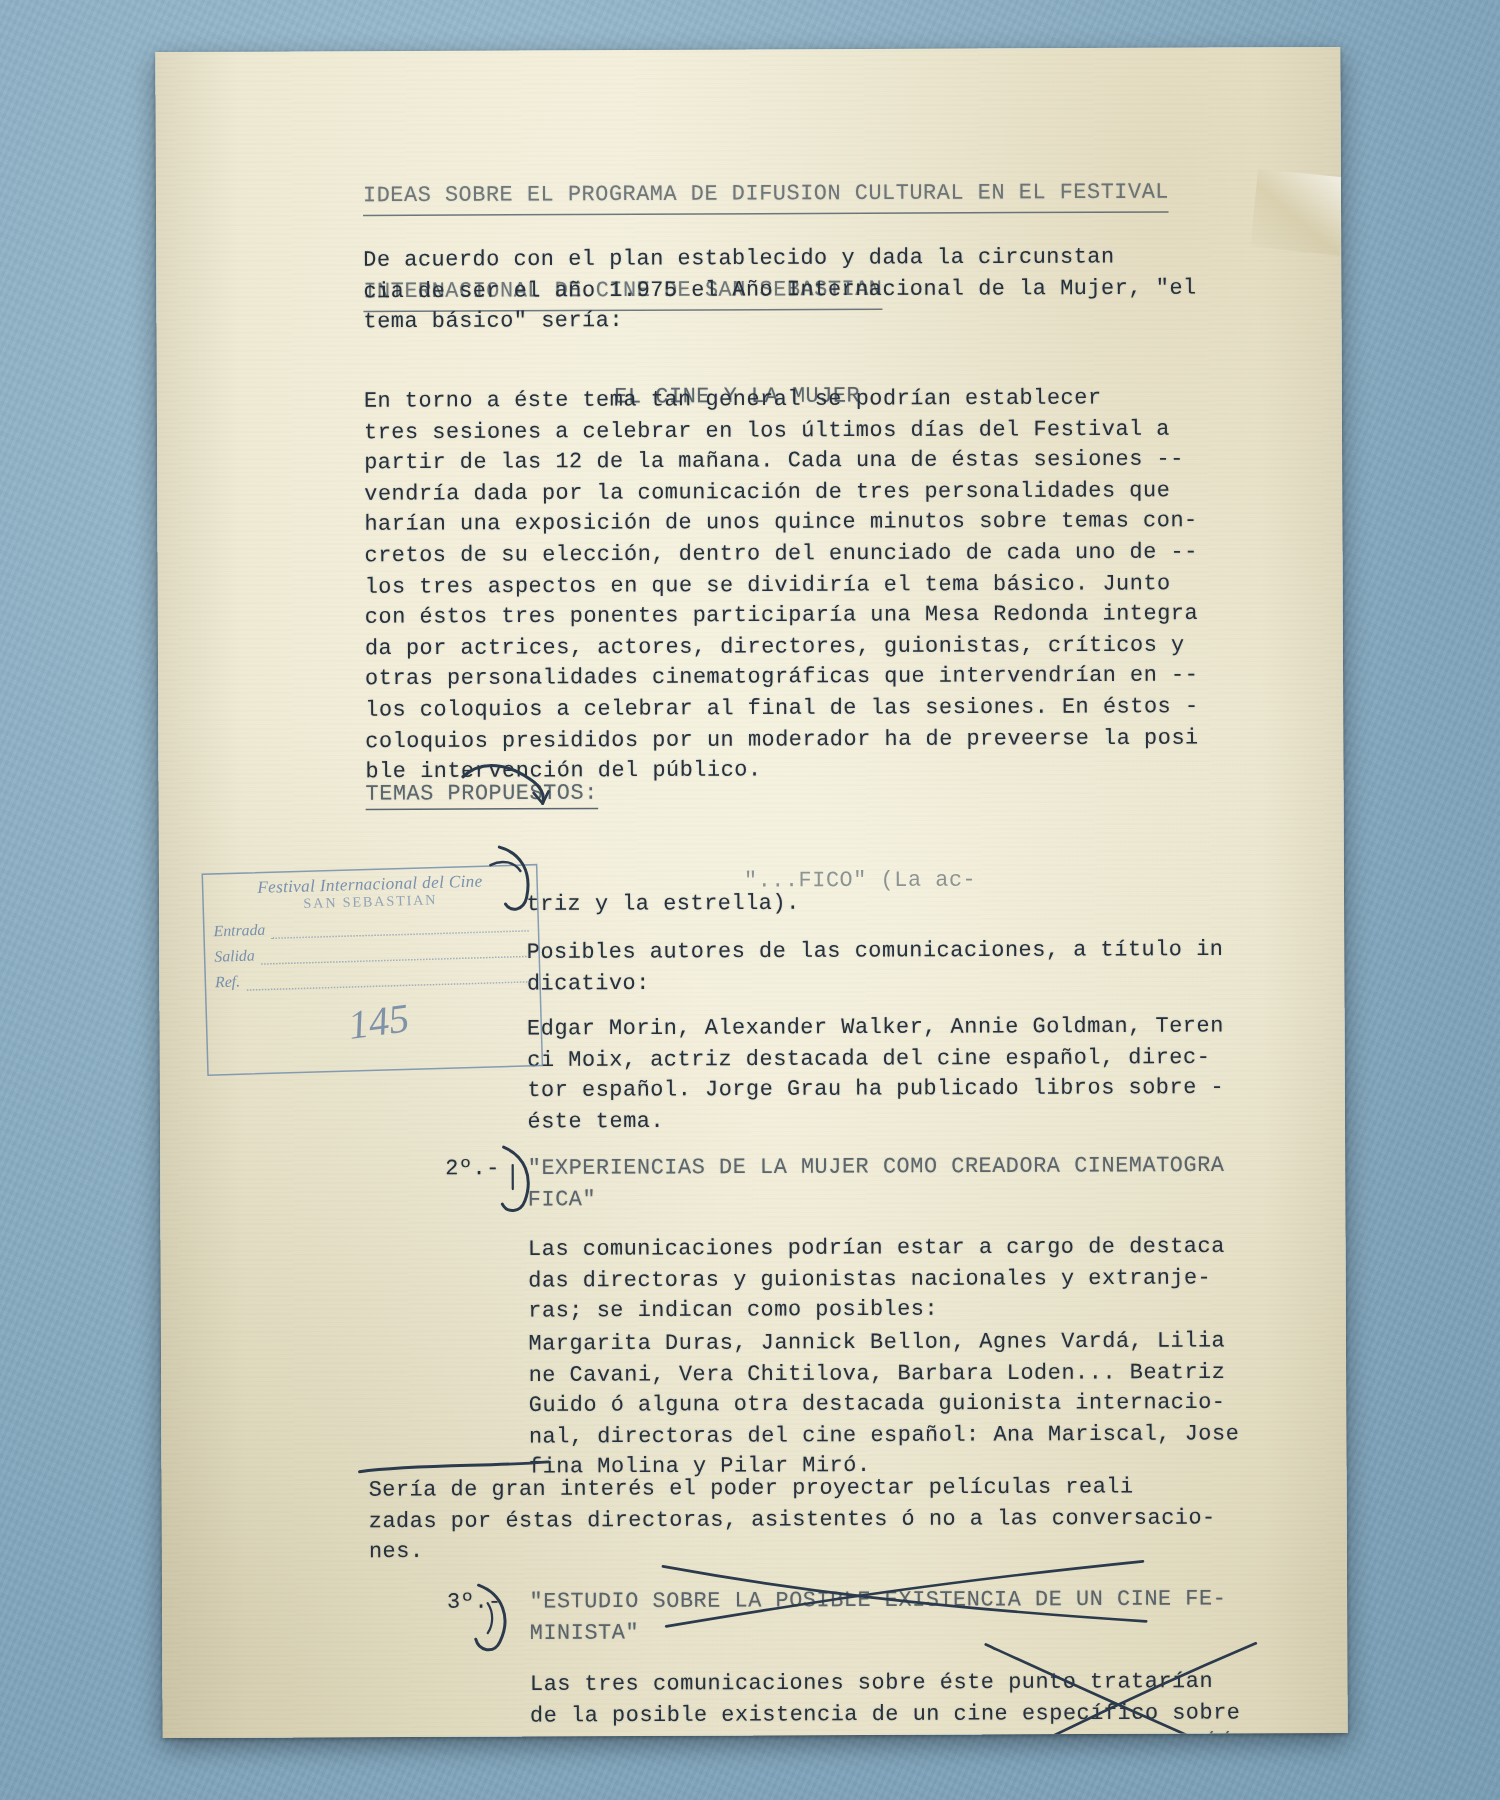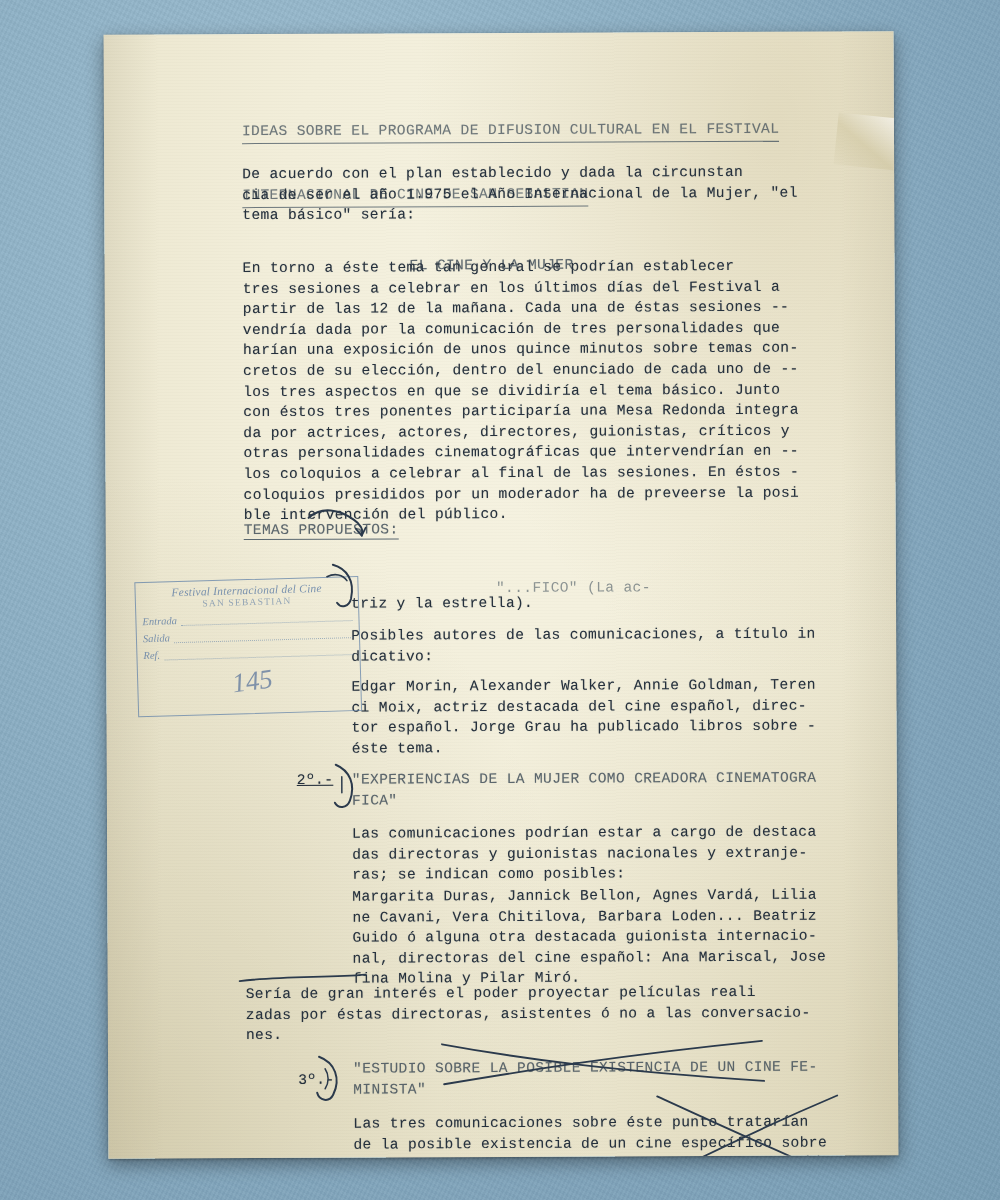--- a/index.html
+++ b/index.html
@@ -111,27 +111,27 @@
   #section-heading-theme { left: 305px; top: 196px; margin-top: 26px; }
   #para-overview { left: 138px; top: 224px; width: 628px; }
   #heading-topics { left: 138px; top: 486px; text-align: center; }
   #heading-topics .u { border-bottom: 1.1px solid #3a4b5a; padding-bottom: 1px; }
 
   #topic1-title { left: 390px; top: 545px; width: 380px; }
   #topic1-cont  { left: 245px; top: 560px; width: 500px; }
   #topic1-authors-label { left: 245px; top: 592px; width: 500px; }
   #topic1-authors { left: 245px; top: 643px; width: 520px; }
 
-  #topic2-number { left: 190px; top: 736px; text-decoration: underline; }
+  #topic2-number { left: 190px; top: 736px; }
   #topic2-title  { left: 245px; top: 736px; width: 510px; }
   #topic2-desc   { left: 245px; top: 790px; width: 510px; }
   #topic2-names  { left: 245px; top: 853px; width: 520px; }
   #topic2-note   { left: 138px; top: 950px; width: 625px; }
 
-  #topic3-number { left: 190px; top: 1025px; margin-top: 11px; }
+  #topic3-number { left: 190px; top: 1025px; }
   #topic3-title  { left: 245px; top: 1025px; width: 510px; }
   #topic3-desc   { left: 245px; top: 1080px; width: 510px; }
   #page-continuation { left: 660px; top: 1120px; letter-spacing: 2px; }
 
   
   #archive-stamp {
     position: absolute;
     left: 30px;
     top: 545px;
     width: 224px;

